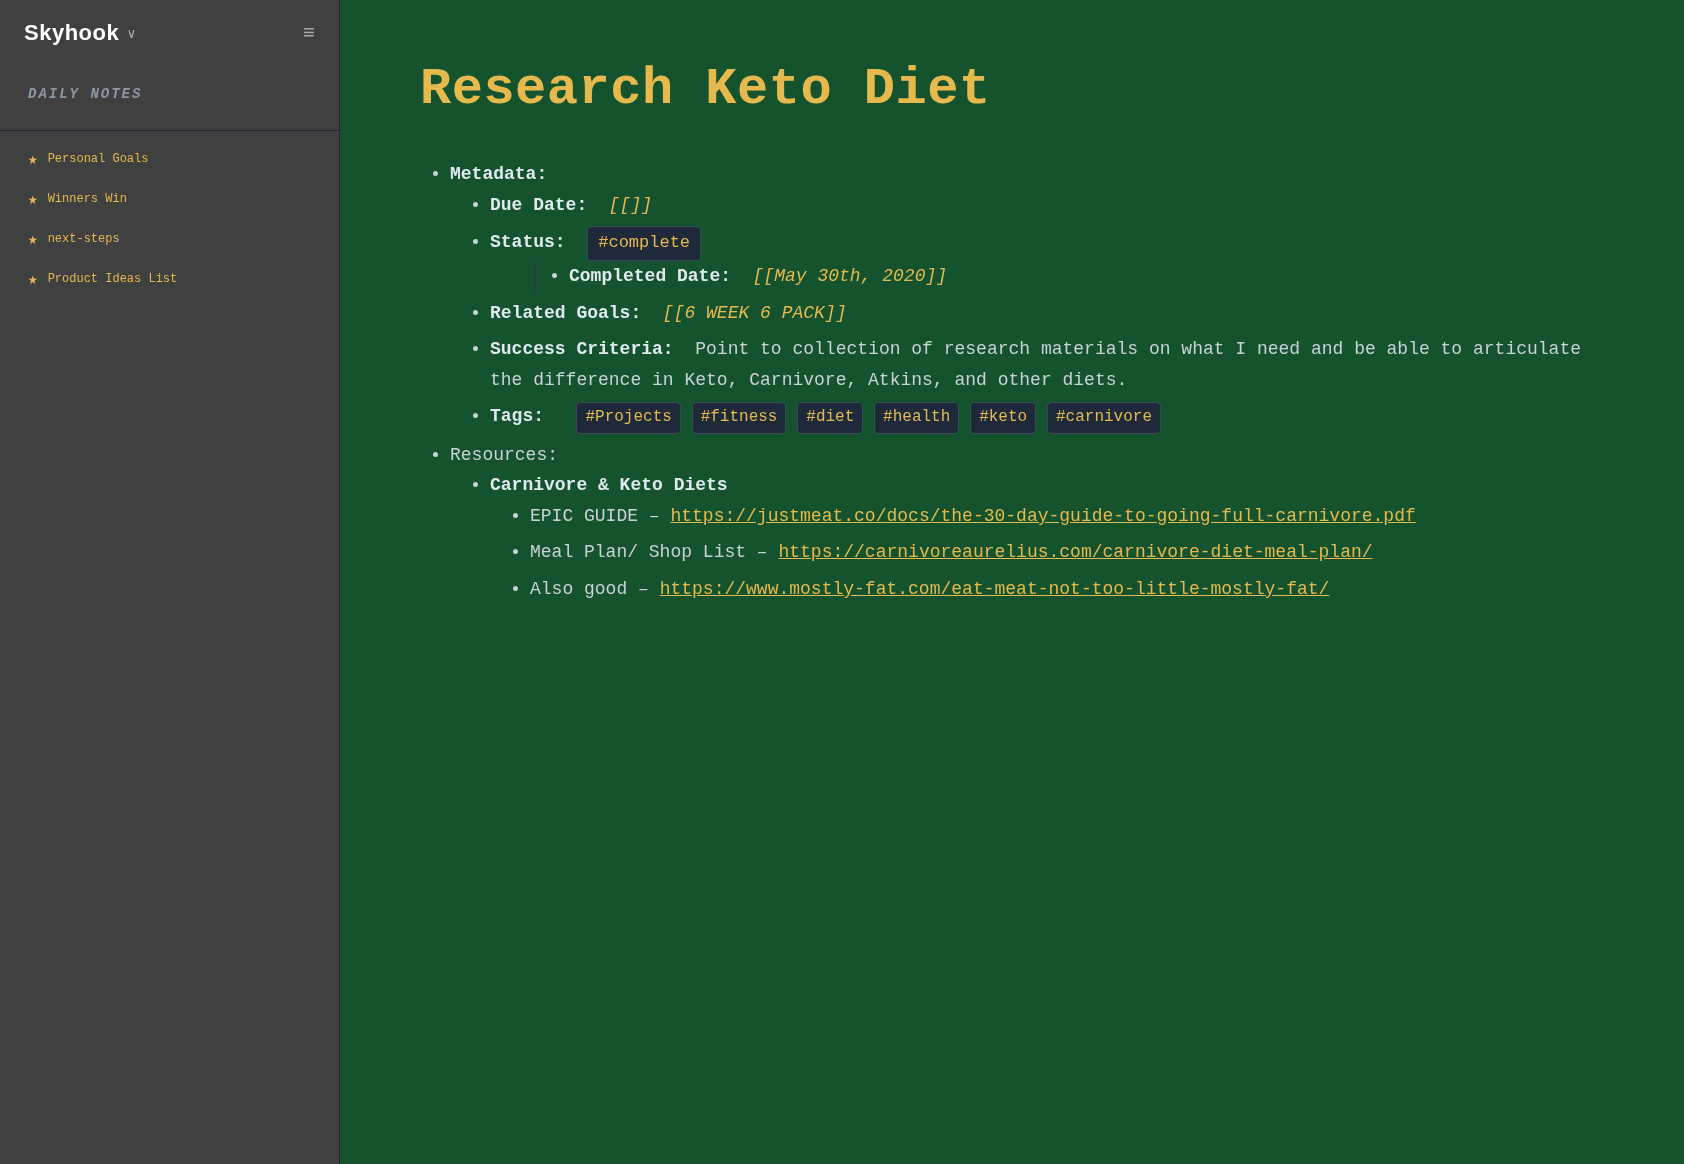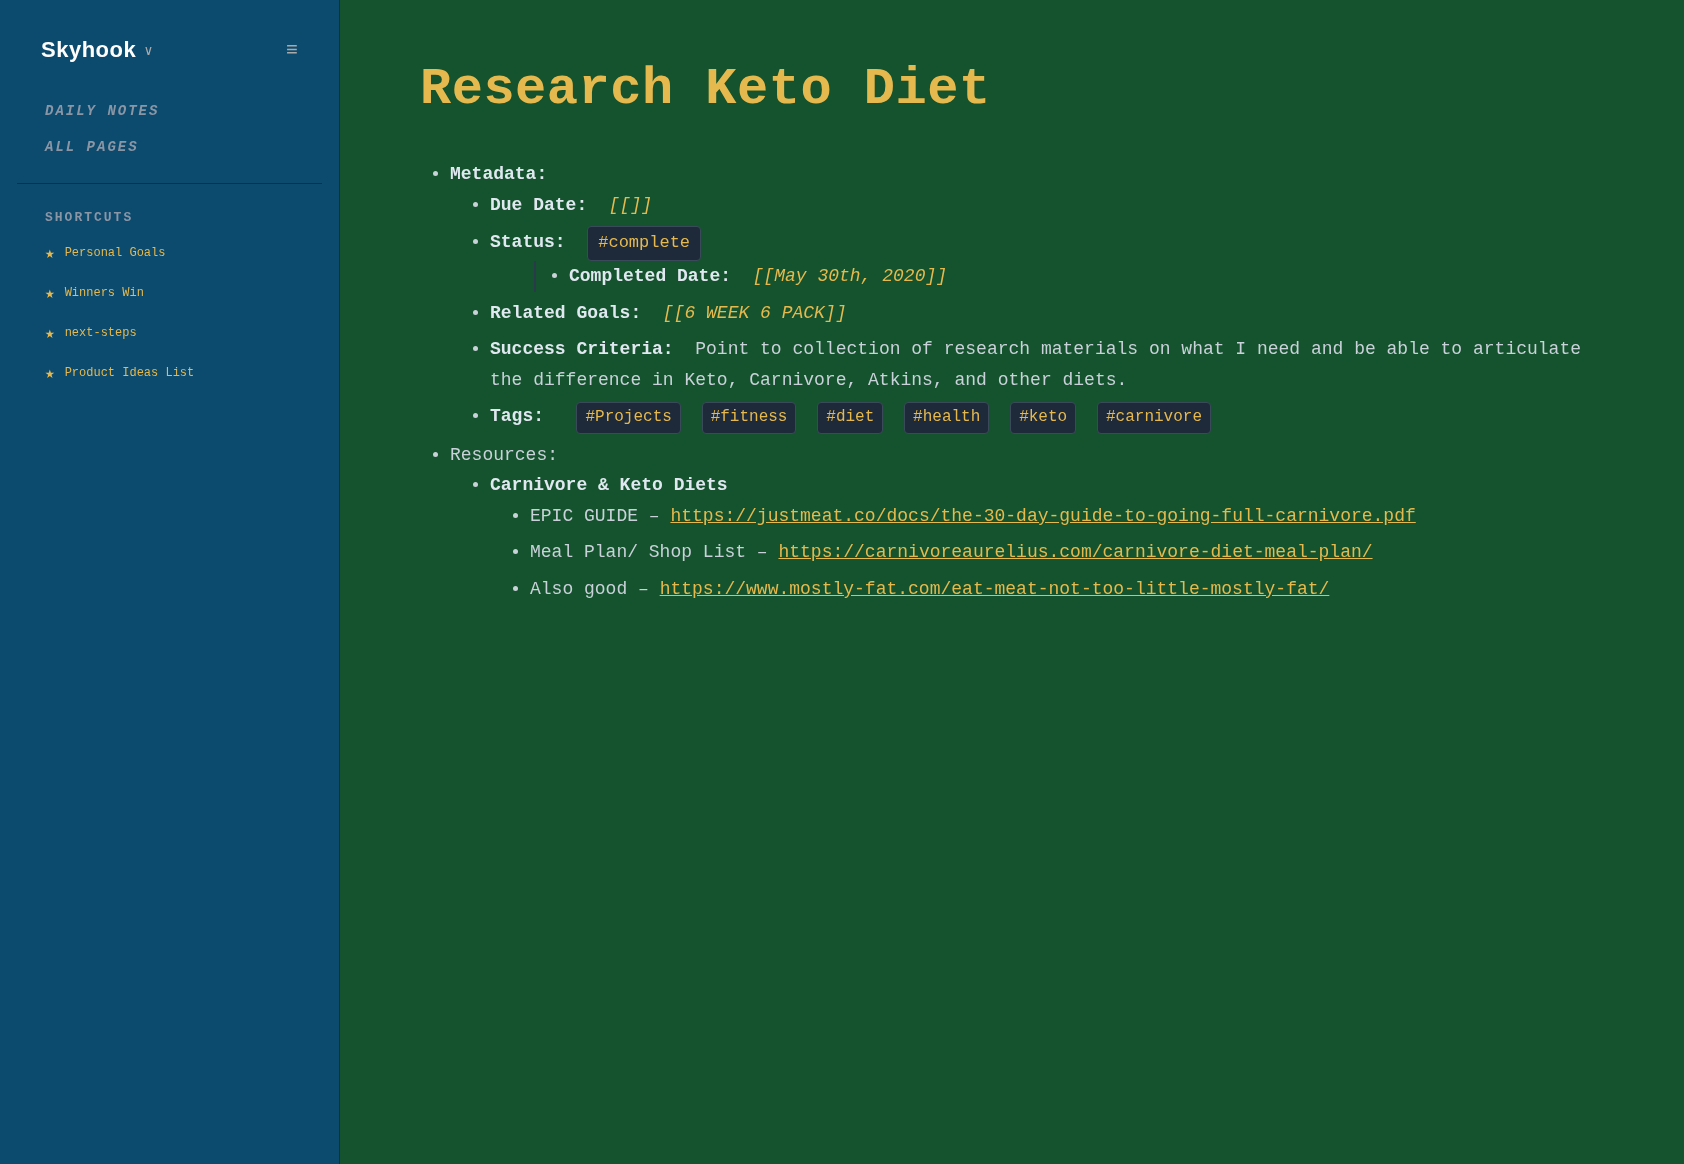--- a/index.html
+++ b/index.html
@@ -10,25 +10,25 @@
       font-family: 'Courier New', Courier, monospace;
       display: flex;
       height: 100vh;
       overflow: hidden;
     }
 
     
     #sidebar {
       width: 340px;
       min-width: 340px;
-      background: #0c4a6e;
+      background: #404040;
       border-right: 1px solid #1e2a3a;
       display: flex;
       flex-direction: column;
-      padding: 17px;
+      padding: 0;
       overflow-y: auto;
     }
 
     #sidebar-header {
       display: flex;
       align-items: center;
       justify-content: space-between;
       padding: 20px 24px 20px 24px;
     }
 
@@ -162,21 +162,21 @@
 
     .tag-badge {
       display: inline-block;
       background: #1e2a3a;
       border: 1.5px solid #3a4a5a;
       border-radius: 4px;
       padding: 1px 8px;
       font-size: 16px;
       color: #e6b94e;
       font-family: 'Courier New', Courier, monospace;
-      margin-right: 10px;
+      margin-right: 0;
     }
 
     .status-badge {
       display: inline-block;
       background: #1e2a3a;
       border: 1.5px solid #3a4a5a;
       border-radius: 4px;
       padding: 2px 10px;
       font-size: 17px;
       color: #e6b94e;
@@ -203,26 +203,24 @@
   <div id="sidebar-header">
     <div id="app-name-wrapper">
       <span id="app-name">Skyhook</span>
       <span id="app-chevron">∨</span>
     </div>
     <span id="sidebar-menu-icon">≡</span>
   </div>
 
   <div class="sidebar-nav-section">
     <span class="sidebar-nav-item">DAILY NOTES</span>
-    <span class="sidebar-nav-item">ALL PAGES</span>
   </div>
 
   <hr class="sidebar-divider">
 
-  <div class="shortcuts-label">SHORTCUTS</div>
 
   <div class="shortcut-item">
     <span class="shortcut-star">★</span>
     <span class="shortcut-label">Personal Goals</span>
   </div>
   <div class="shortcut-item">
     <span class="shortcut-star">★</span>
     <span class="shortcut-label">Winners Win</span>
   </div>
   <div class="shortcut-item">

